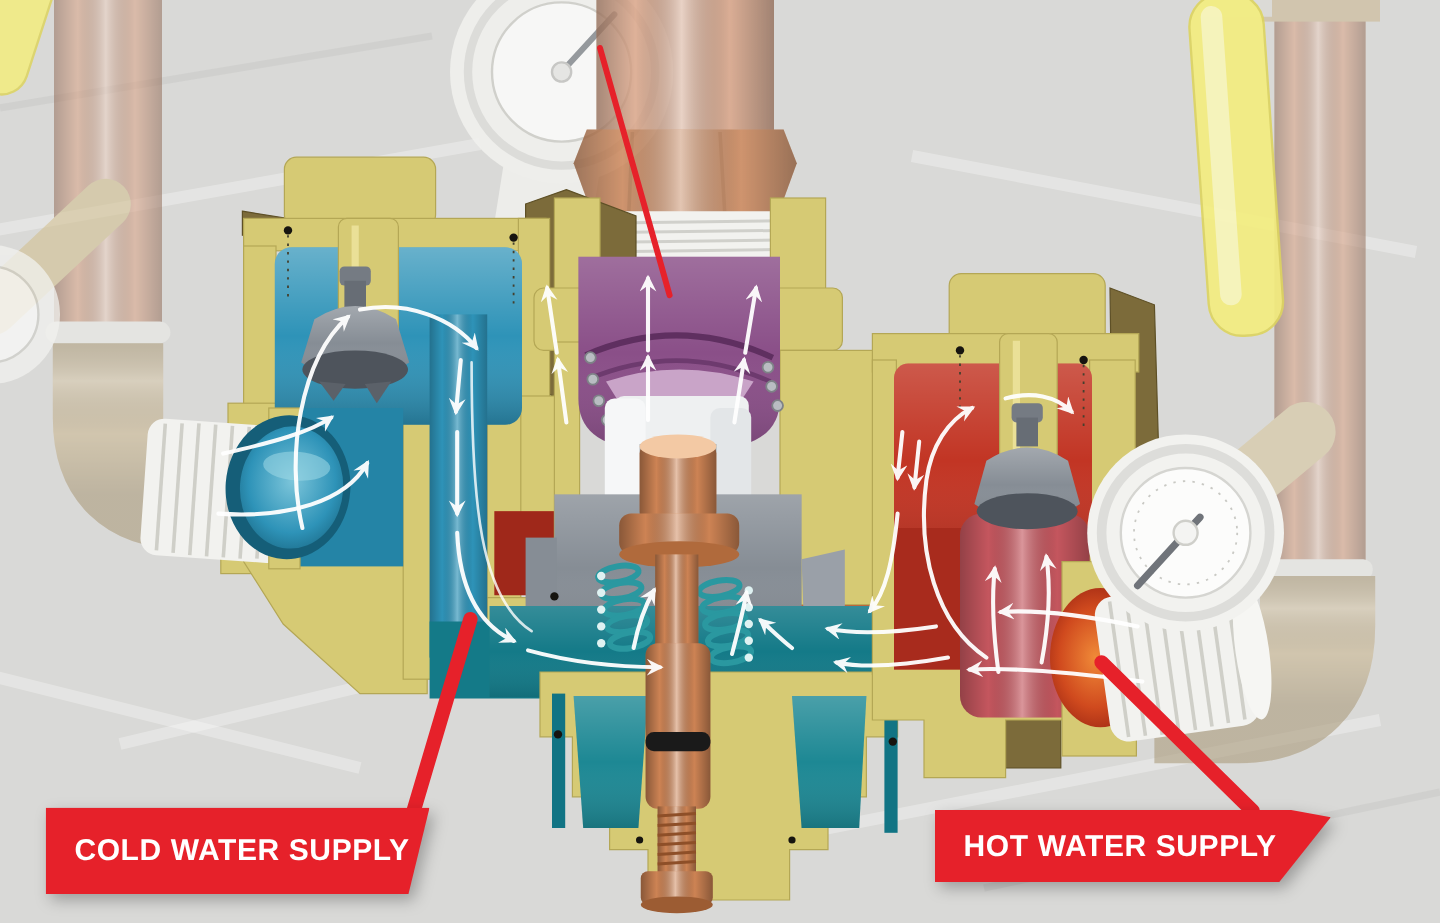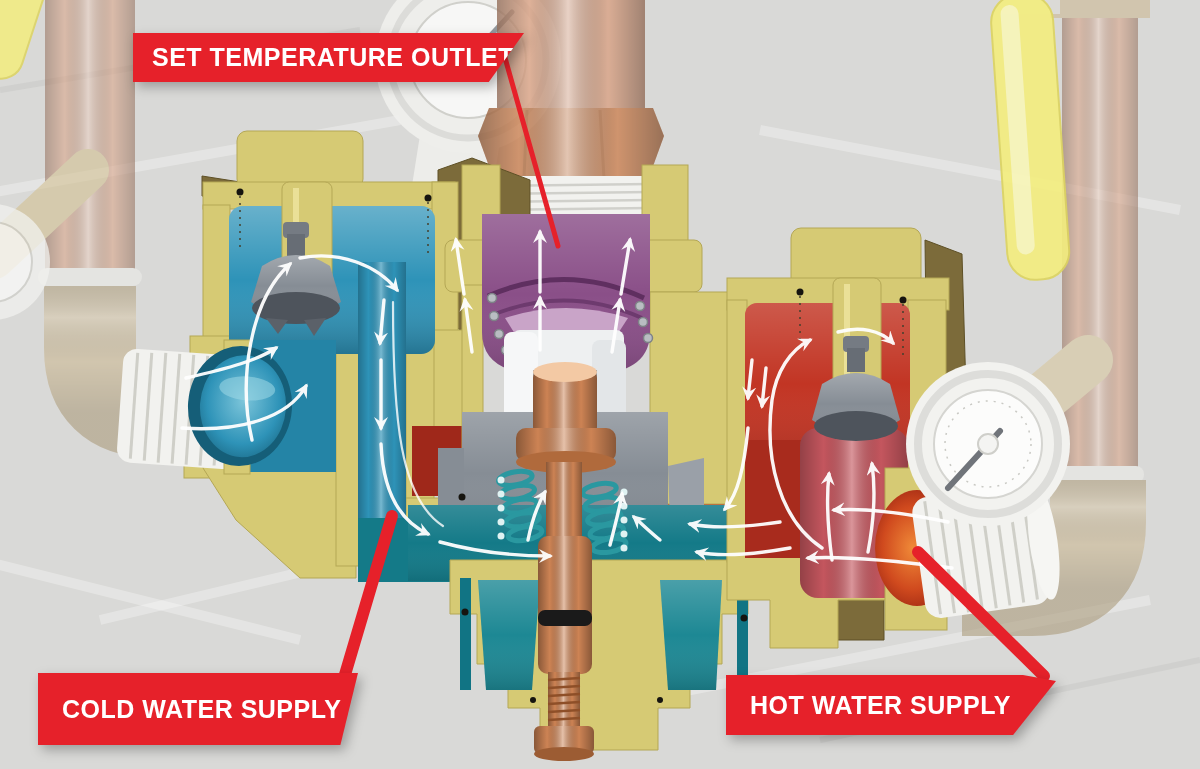--- a/index.html
+++ b/index.html
@@ -9,21 +9,21 @@
   .callout-wrap{position:absolute;filter:drop-shadow(4px 5px 6px rgba(0,0,0,.28));}
   .callout{background:var(--label-bg,#e6212a);color:var(--label-text,#fff);
     font-weight:bold;font-size:25px;letter-spacing:.5px;white-space:nowrap;
     display:flex;align-items:center;}
   #co-set{left:133px;top:33px;}
   #co-set .callout{width:372px;height:49px;padding-left:19px;
     clip-path:polygon(0 0,100% 0,91% 100%,0 100%);}
   #co-cold{left:38px;top:673px;}
   #co-cold .callout{width:296px;height:72px;padding-left:24px;
     clip-path:polygon(0 0,100% 0,94.5% 100%,0 100%);}
-  #co-hot{left:726px;top:675px;}
+  #co-hot{left:779px;top:675px;}
   #co-hot .callout{width:306px;height:60px;padding-left:24px;
     clip-path:polygon(0 0,90% 0,100% 10%,87% 100%,0 100%);}
   .f-khaki{fill:var(--valve-cut-face,#d6ca74);stroke:#b4a755;stroke-width:1;}
   .f-dark{fill:var(--valve-body-dark,#7c6b3a);stroke:#5e5026;stroke-width:1;}
   .f-cold{fill:var(--cold-water,#2e93b8);}
   .f-hot{fill:var(--hot-water,#c23524);}
   .f-purple{fill:var(--mixed-water,#8a4f88);}
   .f-teal{fill:var(--tempered-water,#147a88);}
   .f-copper{fill:var(--copper,#cd8354);}
   .f-pipe{fill:var(--pipe-copper,#dba385);}
@@ -439,22 +439,19 @@
     </g>
   </g>
 
   <g>
     <line class="leader" x1="500" y1="40" x2="558" y2="246" stroke-width="5"></line>
     <line class="leader" x1="392" y1="516" x2="344" y2="678" stroke-width="12"></line>
     <line class="leader" x1="918" y1="552" x2="1044" y2="676" stroke-width="12"></line>
   </g>
 </svg>
 
-<div class="callout-wrap" id="co-set">
-  <div class="callout">SET TEMPERATURE OUTLET</div>
-</div>
 <div class="callout-wrap" id="co-cold">
   <div class="callout">COLD WATER SUPPLY</div>
 </div>
 <div class="callout-wrap" id="co-hot">
   <div class="callout">HOT WATER SUPPLY</div>
 </div>
 </div>
 
 </body></html>

